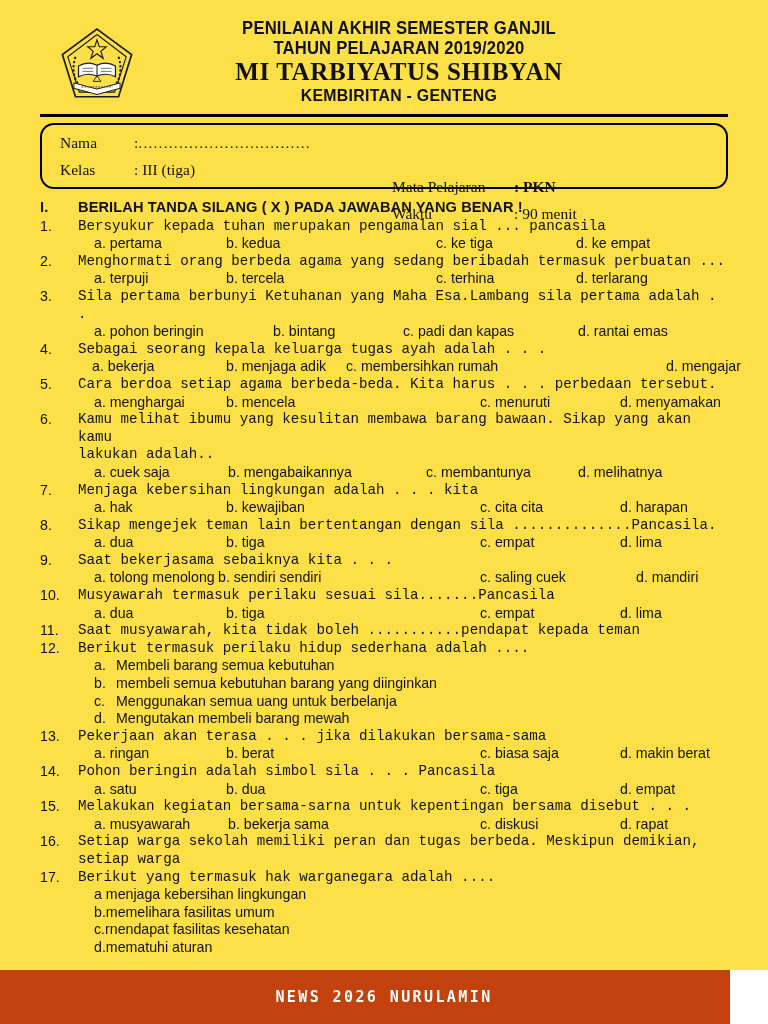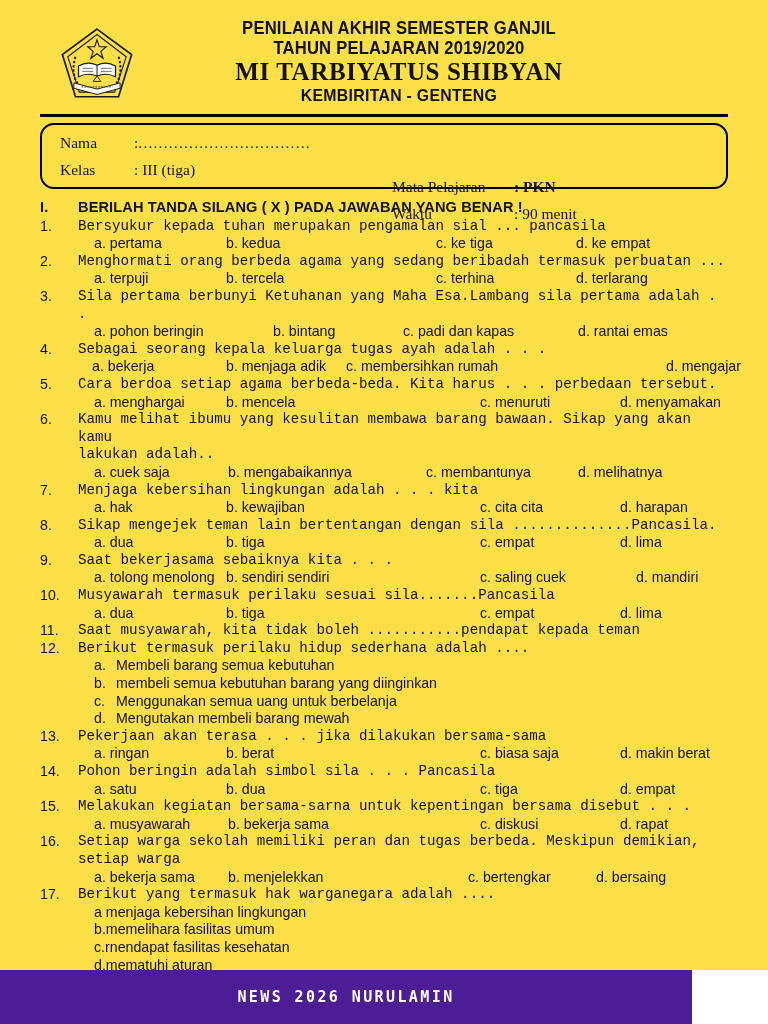--- a/index.html
+++ b/index.html
@@ -164,24 +164,25 @@
   .vopt .ltr { width: 22px; flex: 0 0 22px; }
   .vopt.tight { margin-left: 16px; }
 
   
   .footer-band {
     position: absolute;
     left: 0;
     top: 970px;
     width: 692px;
     height: 54px;
-    background: #4c1d95;
+    background: #c2410c;
     display: flex;
     align-items: center;
     justify-content: center;
+    padding-left: 38px;
   }
   .footer-text {
     color: #ffffff;
     font-family: "DejaVu Sans Mono", monospace;
     font-size: 15px;
     letter-spacing: 2.4px;
     font-weight: bold;
   }
 </style>
 </head>
@@ -344,21 +345,21 @@
       <span class="op cc" style="left:402px">c. empat</span>
       <span class="op cd" style="left:542px">d. lima</span>
     </div>
 
     <div class="q">
       <span class="num">9.</span>
       <span class="stem">Saat bekerjasama sebaiknya kita . . .</span>
     </div>
     <div class="opts">
       <span class="op ca">a.  tolong menolong</span>
-      <span class="op cb" style="left:148px">b. sendiri sendiri</span>
+      <span class="op cb" style="left:140px">b. sendiri sendiri</span>
       <span class="op cc" style="left:402px">c. saling cuek</span>
       <span class="op cd" style="left:558px">d. mandiri</span>
     </div>
 
     <div class="q">
       <span class="num">10.</span>
       <span class="stem">Musyawarah termasuk perilaku sesuai sila.......Pancasila</span>
     </div>
     <div class="opts">
       <span class="op ca">a.  dua</span>
@@ -425,26 +426,20 @@
       <span class="op ca">a.  musyawarah</span>
       <span class="op cb" style="left:150px">b. bekerja sama</span>
       <span class="op cc" style="left:402px">c. diskusi</span>
       <span class="op cd" style="left:542px">d. rapat</span>
     </div>
 
     <div class="q">
       <span class="num">16.</span>
       <span class="stem">Setiap warga sekolah memiliki peran dan tugas berbeda. Meskipun demikian, setiap warga</span>
     </div>
-    <div class="opts">
-      <span class="op ca">a.  bekerja sama</span>
-      <span class="op cb" style="left:150px">b. menjelekkan</span>
-      <span class="op cc" style="left:390px">c. bertengkar</span>
-      <span class="op cd" style="left:518px">d. bersaing</span>
-    </div>
 
     <div class="q">
       <span class="num">17.</span>
       <span class="stem">Berikut yang termasuk hak warganegara adalah ....</span>
     </div>
     <div class="vopts">
       <div class="vopt tight">a menjaga kebersihan lingkungan</div>
       <div class="vopt tight">b.memelihara fasilitas umum</div>
       <div class="vopt tight">c.rnendapat fasilitas kesehatan</div>
       <div class="vopt tight">d.mematuhi aturan</div>

